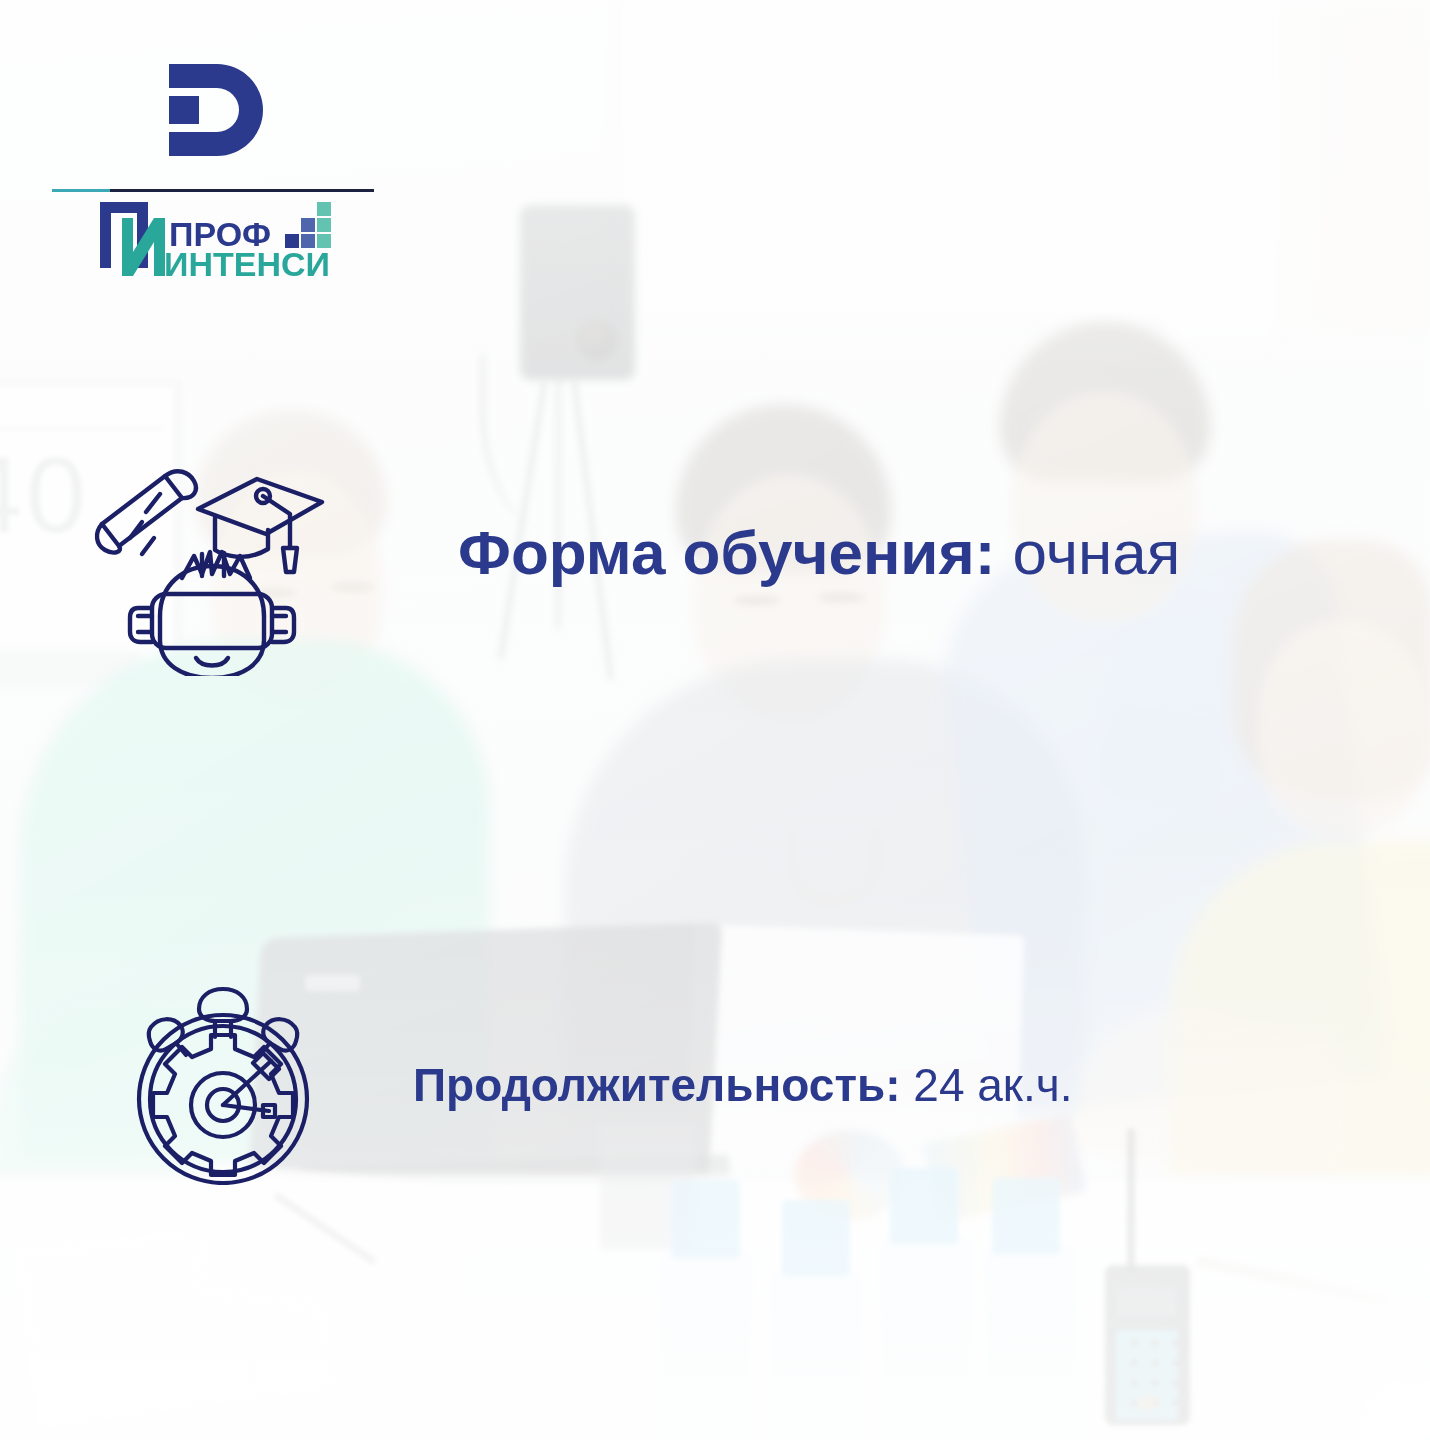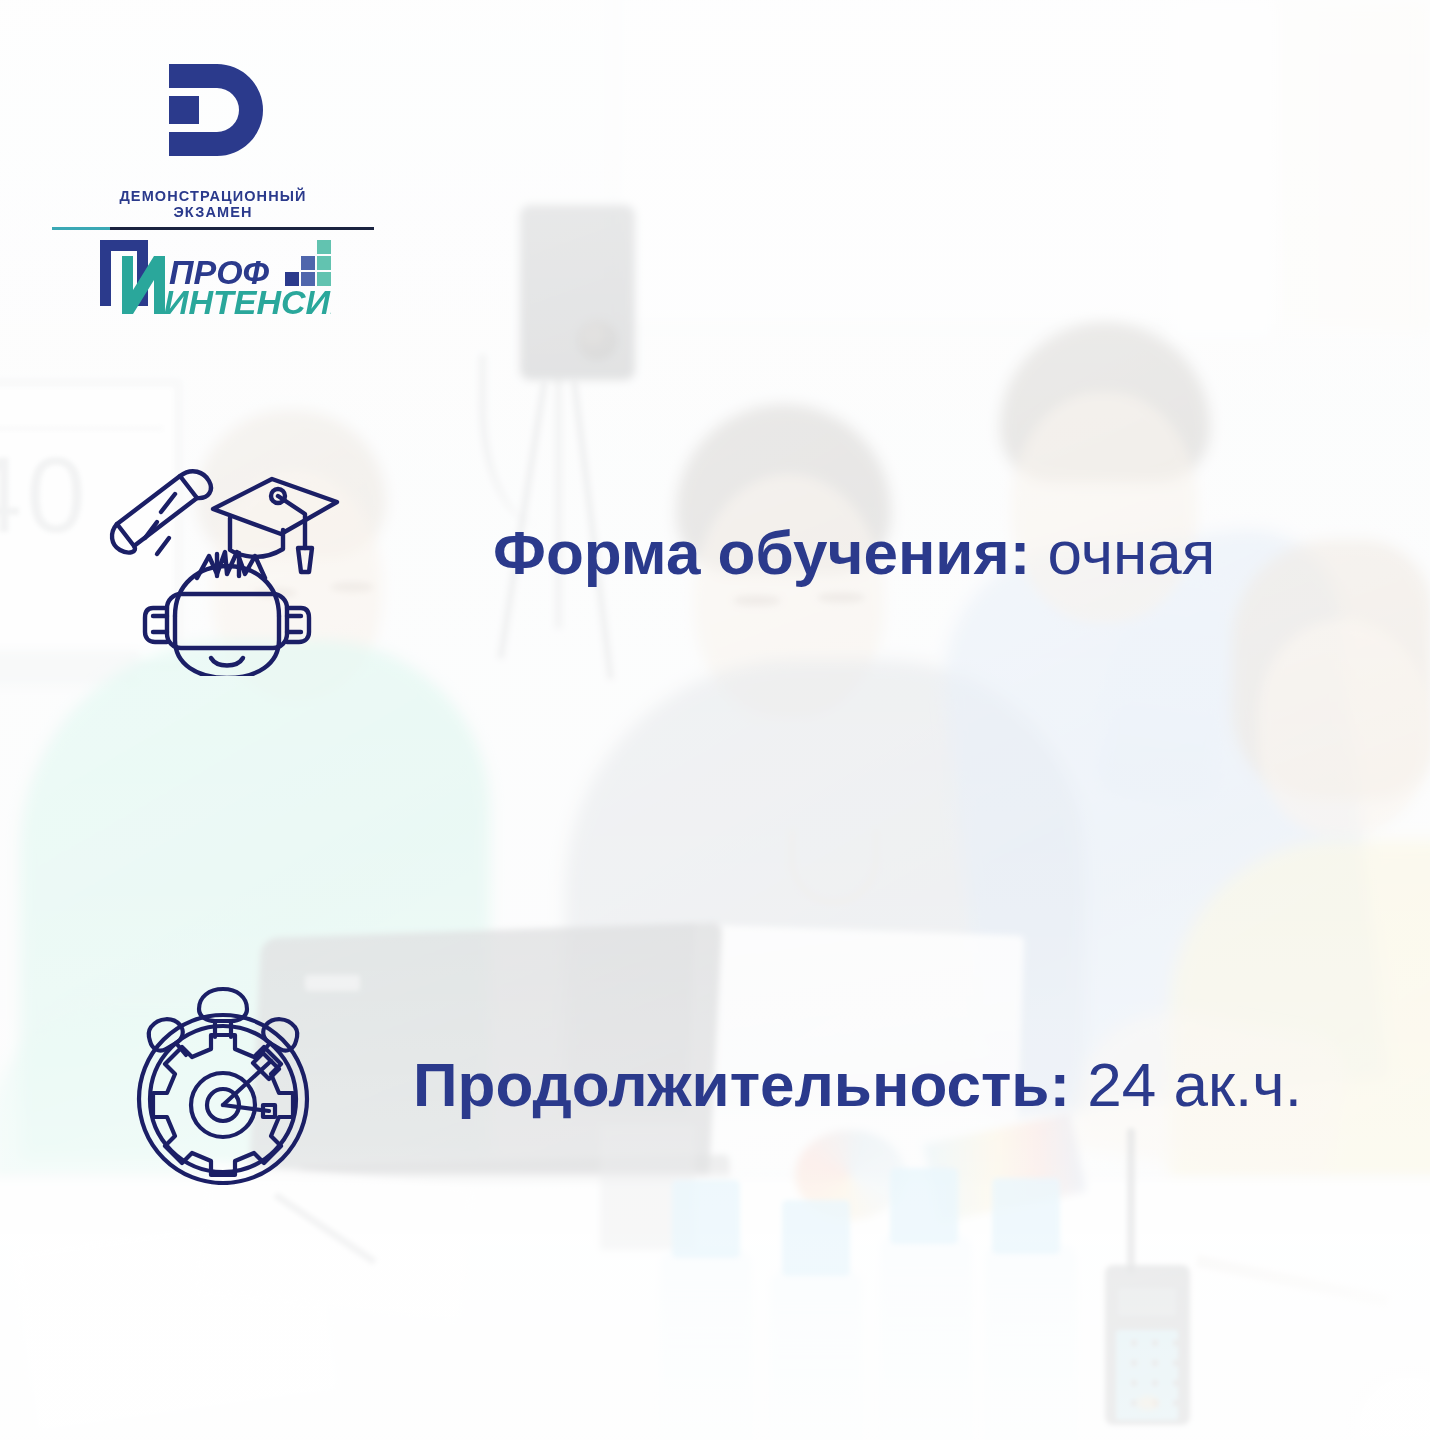--- a/index.html
+++ b/index.html
@@ -386,49 +386,49 @@
     font-weight: bold;
     letter-spacing: 1.1px;
     line-height: 1.12;
     text-align: center;
   }
   .logo-divider {
     margin: 7px 0 4px 0;
     height: 3px;
     background: linear-gradient(90deg, #3aa8b5 0%, #3aa8b5 18%, #1b2340 18%, #1b2340 100%);
   }
-  .logo-pi { text-align: center; font-style: italic; }
+  .logo-pi { text-align: center; }
 
   
   .rows {
     position: absolute;
     left: 0; top: 0; right: 0; bottom: 0;
   }
   .row {
     position: absolute;
     display: flex;
     align-items: center;
   }
-  .row-1 { left: 105px; top: 430px; gap: 20px; }
+  .row-1 { left: 90px; top: 430px; }
   .row-2 { left: 95px; top: 718px; }
   .row-3 { left: 95px; top: 985px; }
 
   .row-icon {
     flex: 0 0 auto;
     display: block;
   }
   .row-text {
     margin-left: 118px;
     color: #2b3a8c;
     white-space: nowrap;
     line-height: 1;
   }
   .row-1 .row-text { font-size: 62px; }
   .row-2 .row-text { font-size: 62px; }
-  .row-3 .row-text { font-size: 62px; }
+  .row-3 .row-text { font-size: 46px; }
   .lbl { font-weight: bold; }
   .val { font-weight: 400; }
 
   .row-1 .row-icon { margin-top: -4px; }
   .row-2 .row-icon { margin-left: 16px; }
   .row-3 .row-icon { margin-left: 28px; }
   .row-2 .row-text { margin-left: 102px; }
   .row-3 .row-text { margin-left: 90px; }
 </style>
 </head>
@@ -513,24 +513,20 @@
   <div class="veil"></div>
   <div class="veil-2"></div>
 
   <div class="logo-block">
 
     <div class="logo-de">
       <svg class="logo-de-mark" width="104" height="122" viewBox="0 0 104 122">
         <path d="M8 4 H56 A46 46 0 0 1 56 96 H8 V72 H56 A22 22 0 0 0 56 28 H8 Z" fill="#2b3a8c"></path>
         <rect x="8" y="36" width="30" height="28" fill="#2b3a8c"></rect>
       </svg>
-      <div class="logo-de-text">
-        <div>ДЕМОНСТРАЦИОННЫЙ</div>
-        <div>ЭКЗАМЕН</div>
-      </div>
     </div>
 
     <div class="logo-divider"></div>
 
     <div class="logo-pi">
       <svg width="235" height="84" viewBox="0 0 235 84">
 
         <path d="M4 6 H52 V72 H41 V17 H15 V72 H4 Z" fill="#2b3a8c"></path>
 
         <path d="M26 22 H37 V56 L58 22 H69 V80 H58 V46 L37 80 H26 Z" fill="#2aa79b"></path>

